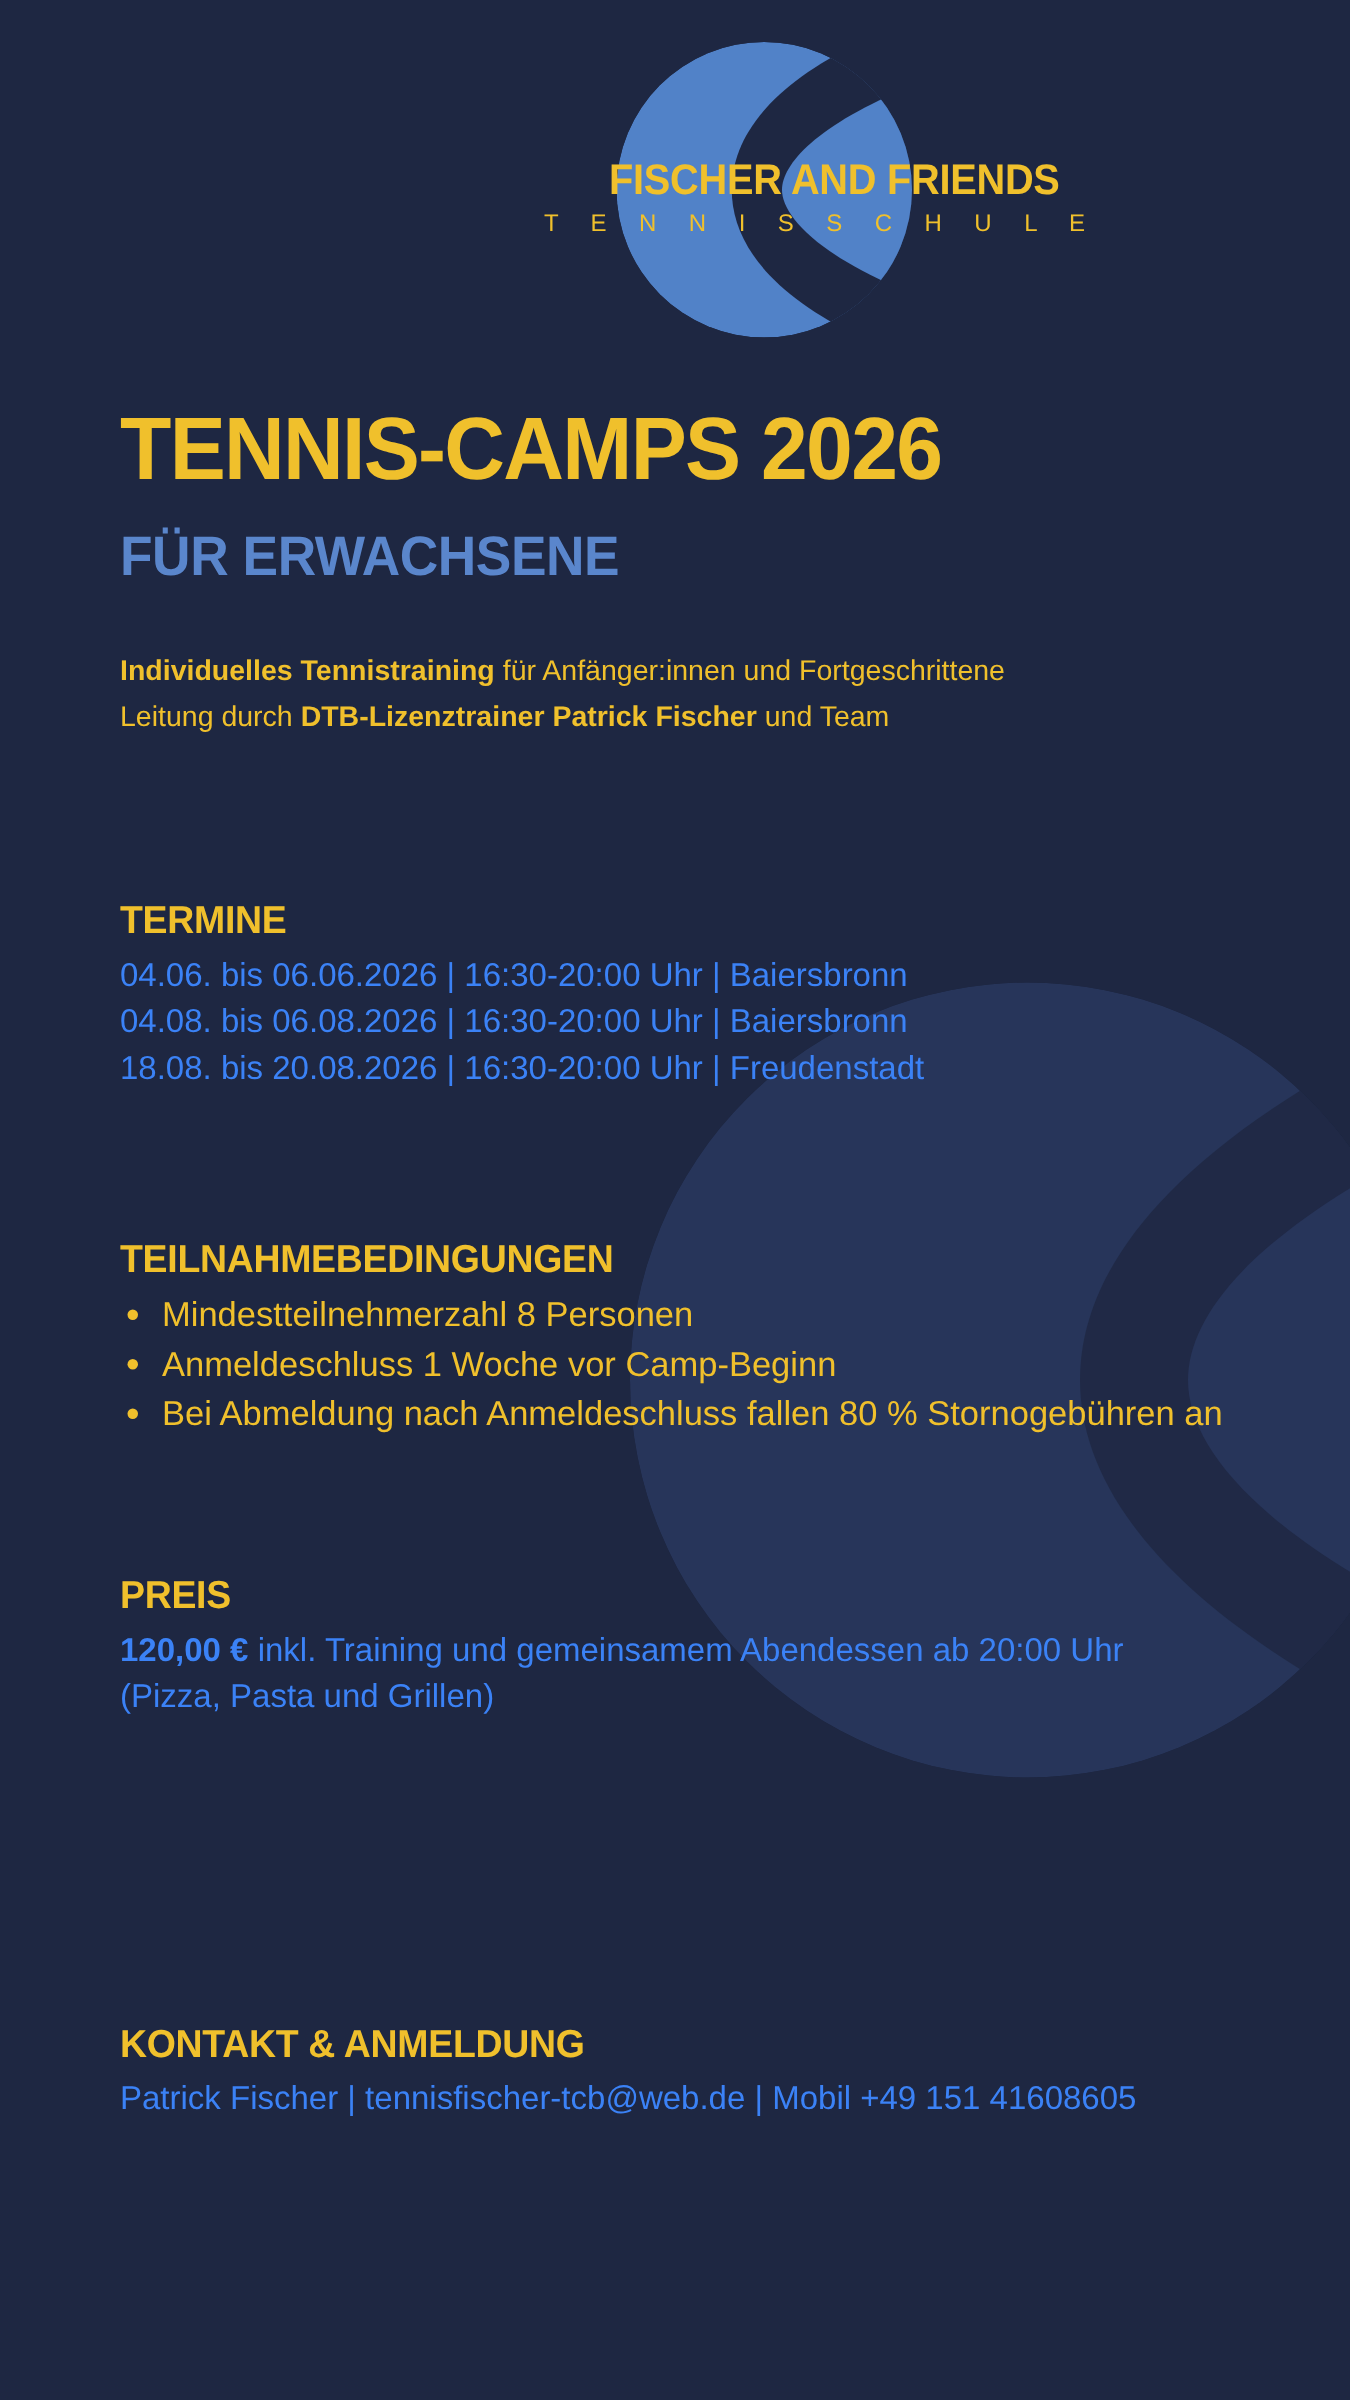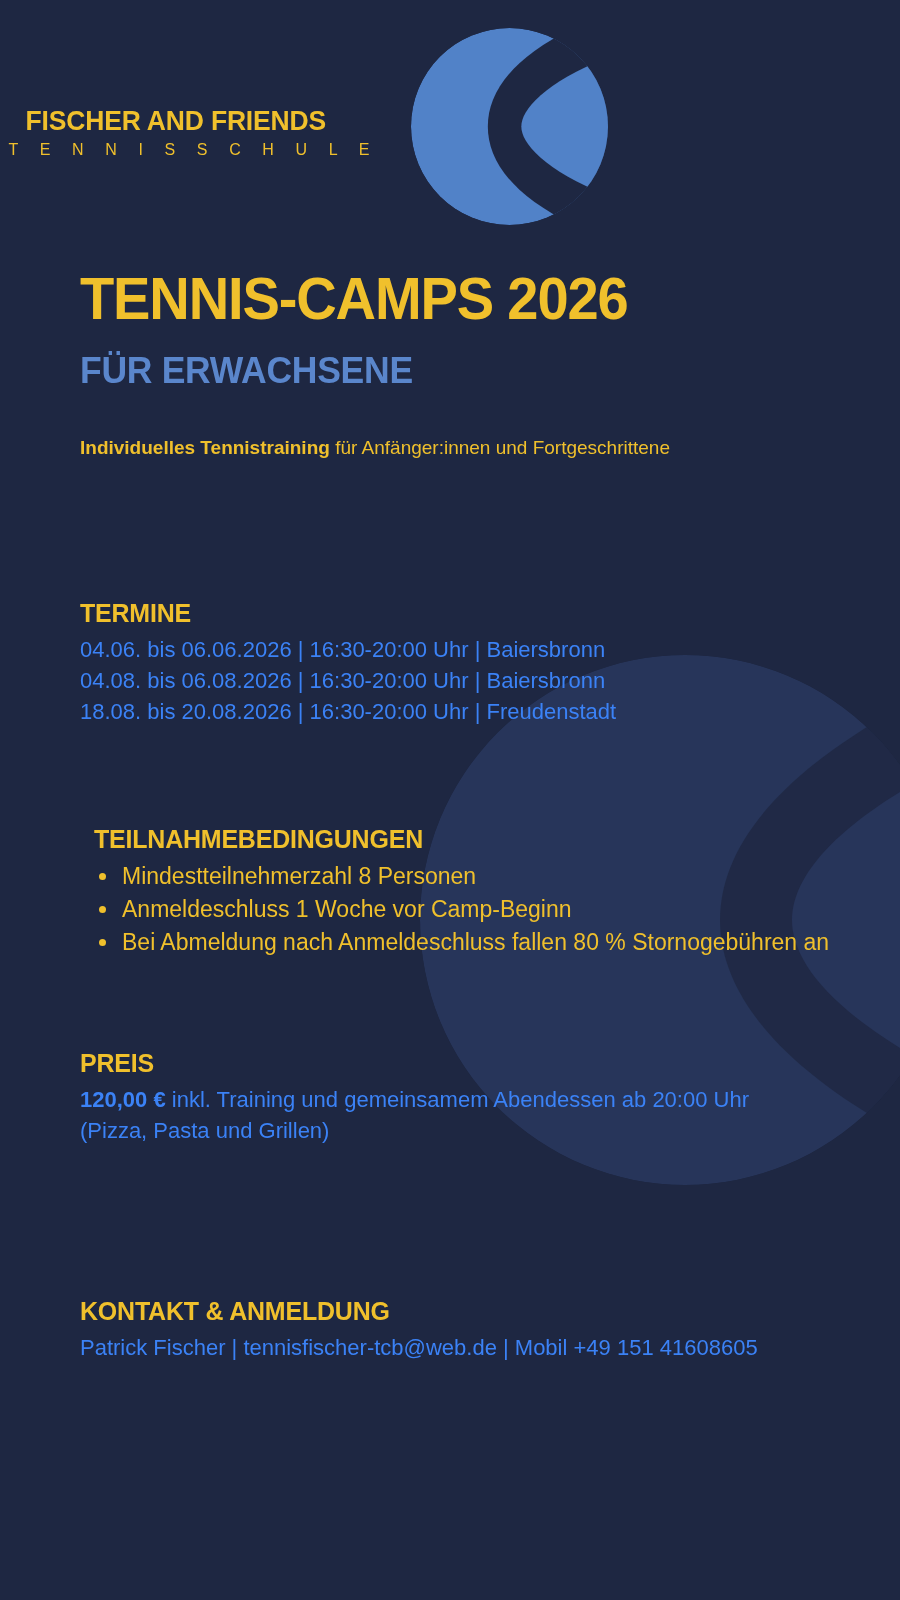--- a/index.html
+++ b/index.html
@@ -48,21 +48,21 @@
     left: 411px;
     top: 0px;
     width: 197px;
     height: 197px;
   }
   .logo-text {
     position: absolute;
     left: 0;
     top: 78px;
     width: 732px;
-    text-align: left;
+    text-align: right;
     z-index: 3;
   }
   .logo-title {
     display: block;
     color: #f0c02c;
     font-size: 28.5px;
     font-weight: 700;
     letter-spacing: -0.2px;
     line-height: 1;
     white-space: nowrap;
@@ -143,23 +143,23 @@
   .section-line {
     color: #3b82f6;
     font-size: 22px;
     line-height: 31px;
     font-weight: 400;
     white-space: nowrap;
   }
   .section-line b { font-weight: 700; }
 
   #termine { top: 600px; }
-  #bedingungen { top: 826px; margin-left: 14px; }
+  #bedingungen { top: 826px; }
   #preis { top: 1050px; }
-  #kontakt { top: 1298px; }
+  #kontakt { top: 1349px; }
 
   .bullets { list-style: none; margin: 0; padding: 0; }
   .bullets li {
     position: relative;
     padding-left: 28px;
     color: #f0c02c;
     font-size: 23px;
     line-height: 33px;
     font-weight: 400;
     white-space: nowrap;
@@ -212,20 +212,21 @@
     </div>
   </div>
 
   <div class="content">
 
     <div class="headline">TENNIS-CAMPS 2026</div>
     <div class="subheadline">FÜR ERWACHSENE</div>
 
     <div class="intro">
       <div><b>Individuelles Tennistraining</b><span> für Anfänger:innen und Fortgeschrittene</span></div>
+      <div><span>Leitung durch </span><b>DTB-Lizenztrainer Patrick Fischer</b><span> und Team</span></div>
     </div>
 
     <div class="section" id="termine">
       <div class="section-title">TERMINE</div>
       <div class="section-line">04.06. bis 06.06.2026 | 16:30-20:00 Uhr | Baiersbronn</div>
       <div class="section-line">04.08. bis 06.08.2026 | 16:30-20:00 Uhr | Baiersbronn</div>
       <div class="section-line">18.08. bis 20.08.2026 | 16:30-20:00 Uhr | Freudenstadt</div>
     </div>
 
     <div class="section" id="bedingungen">

